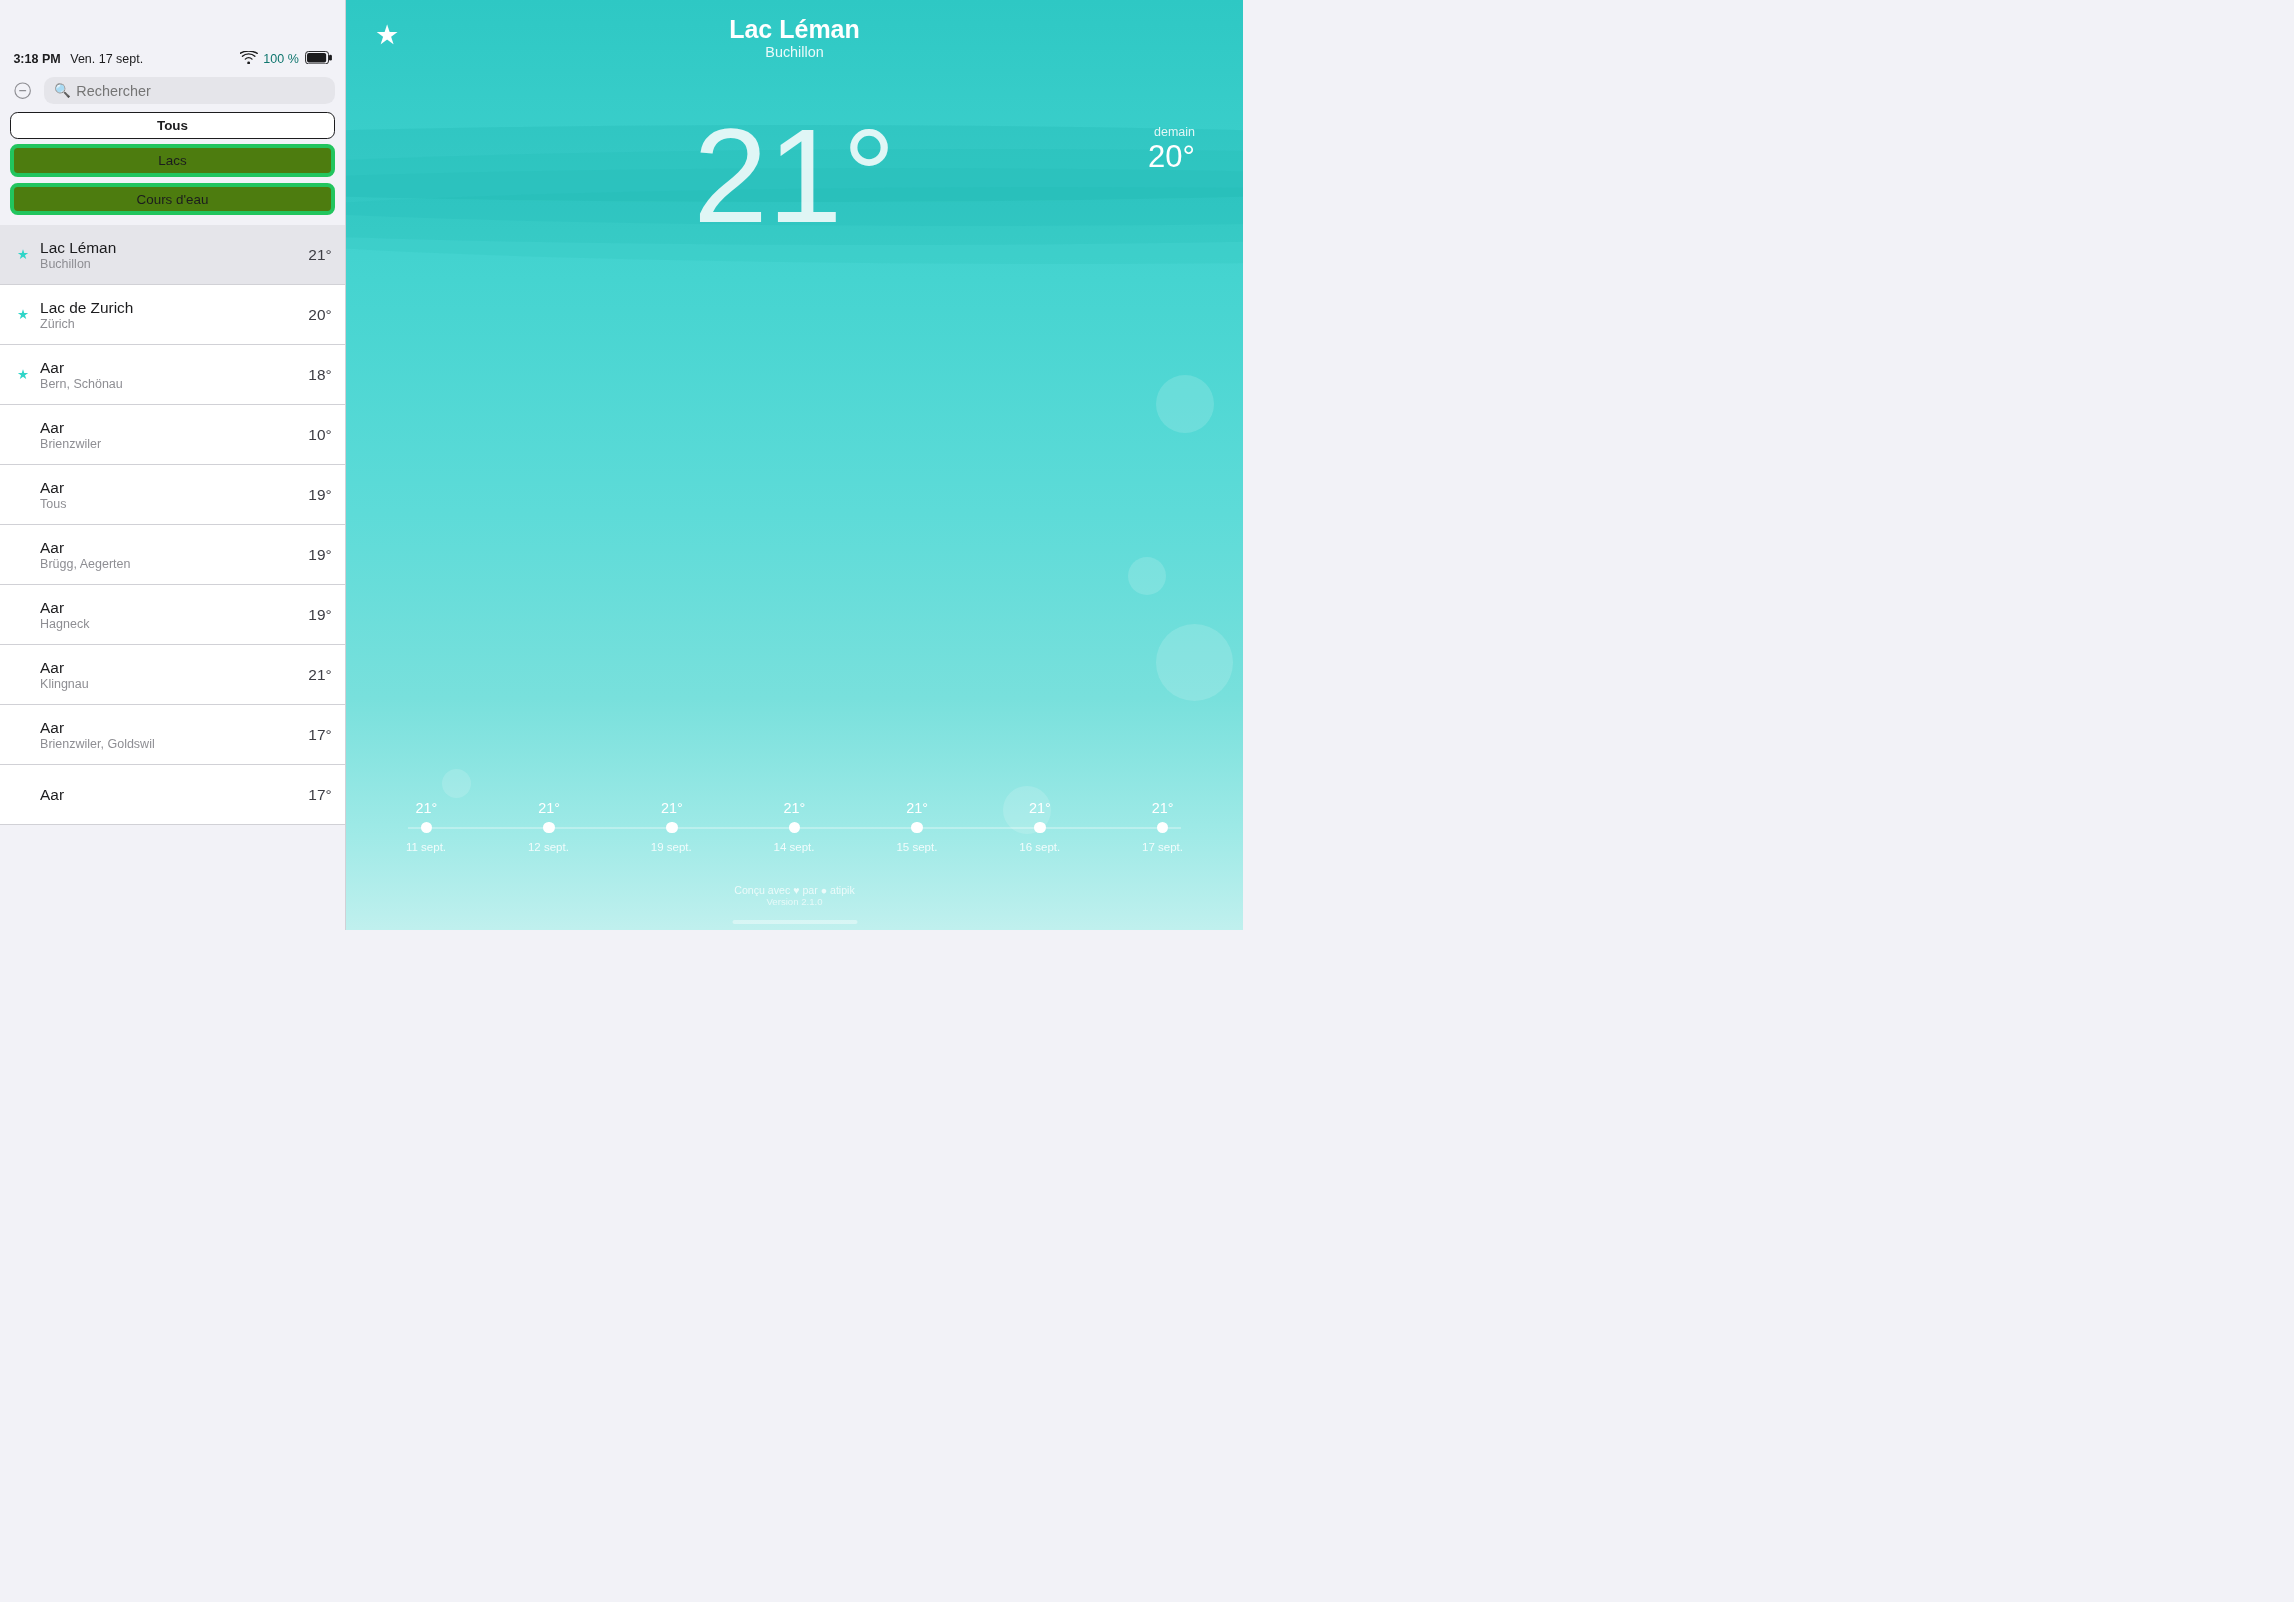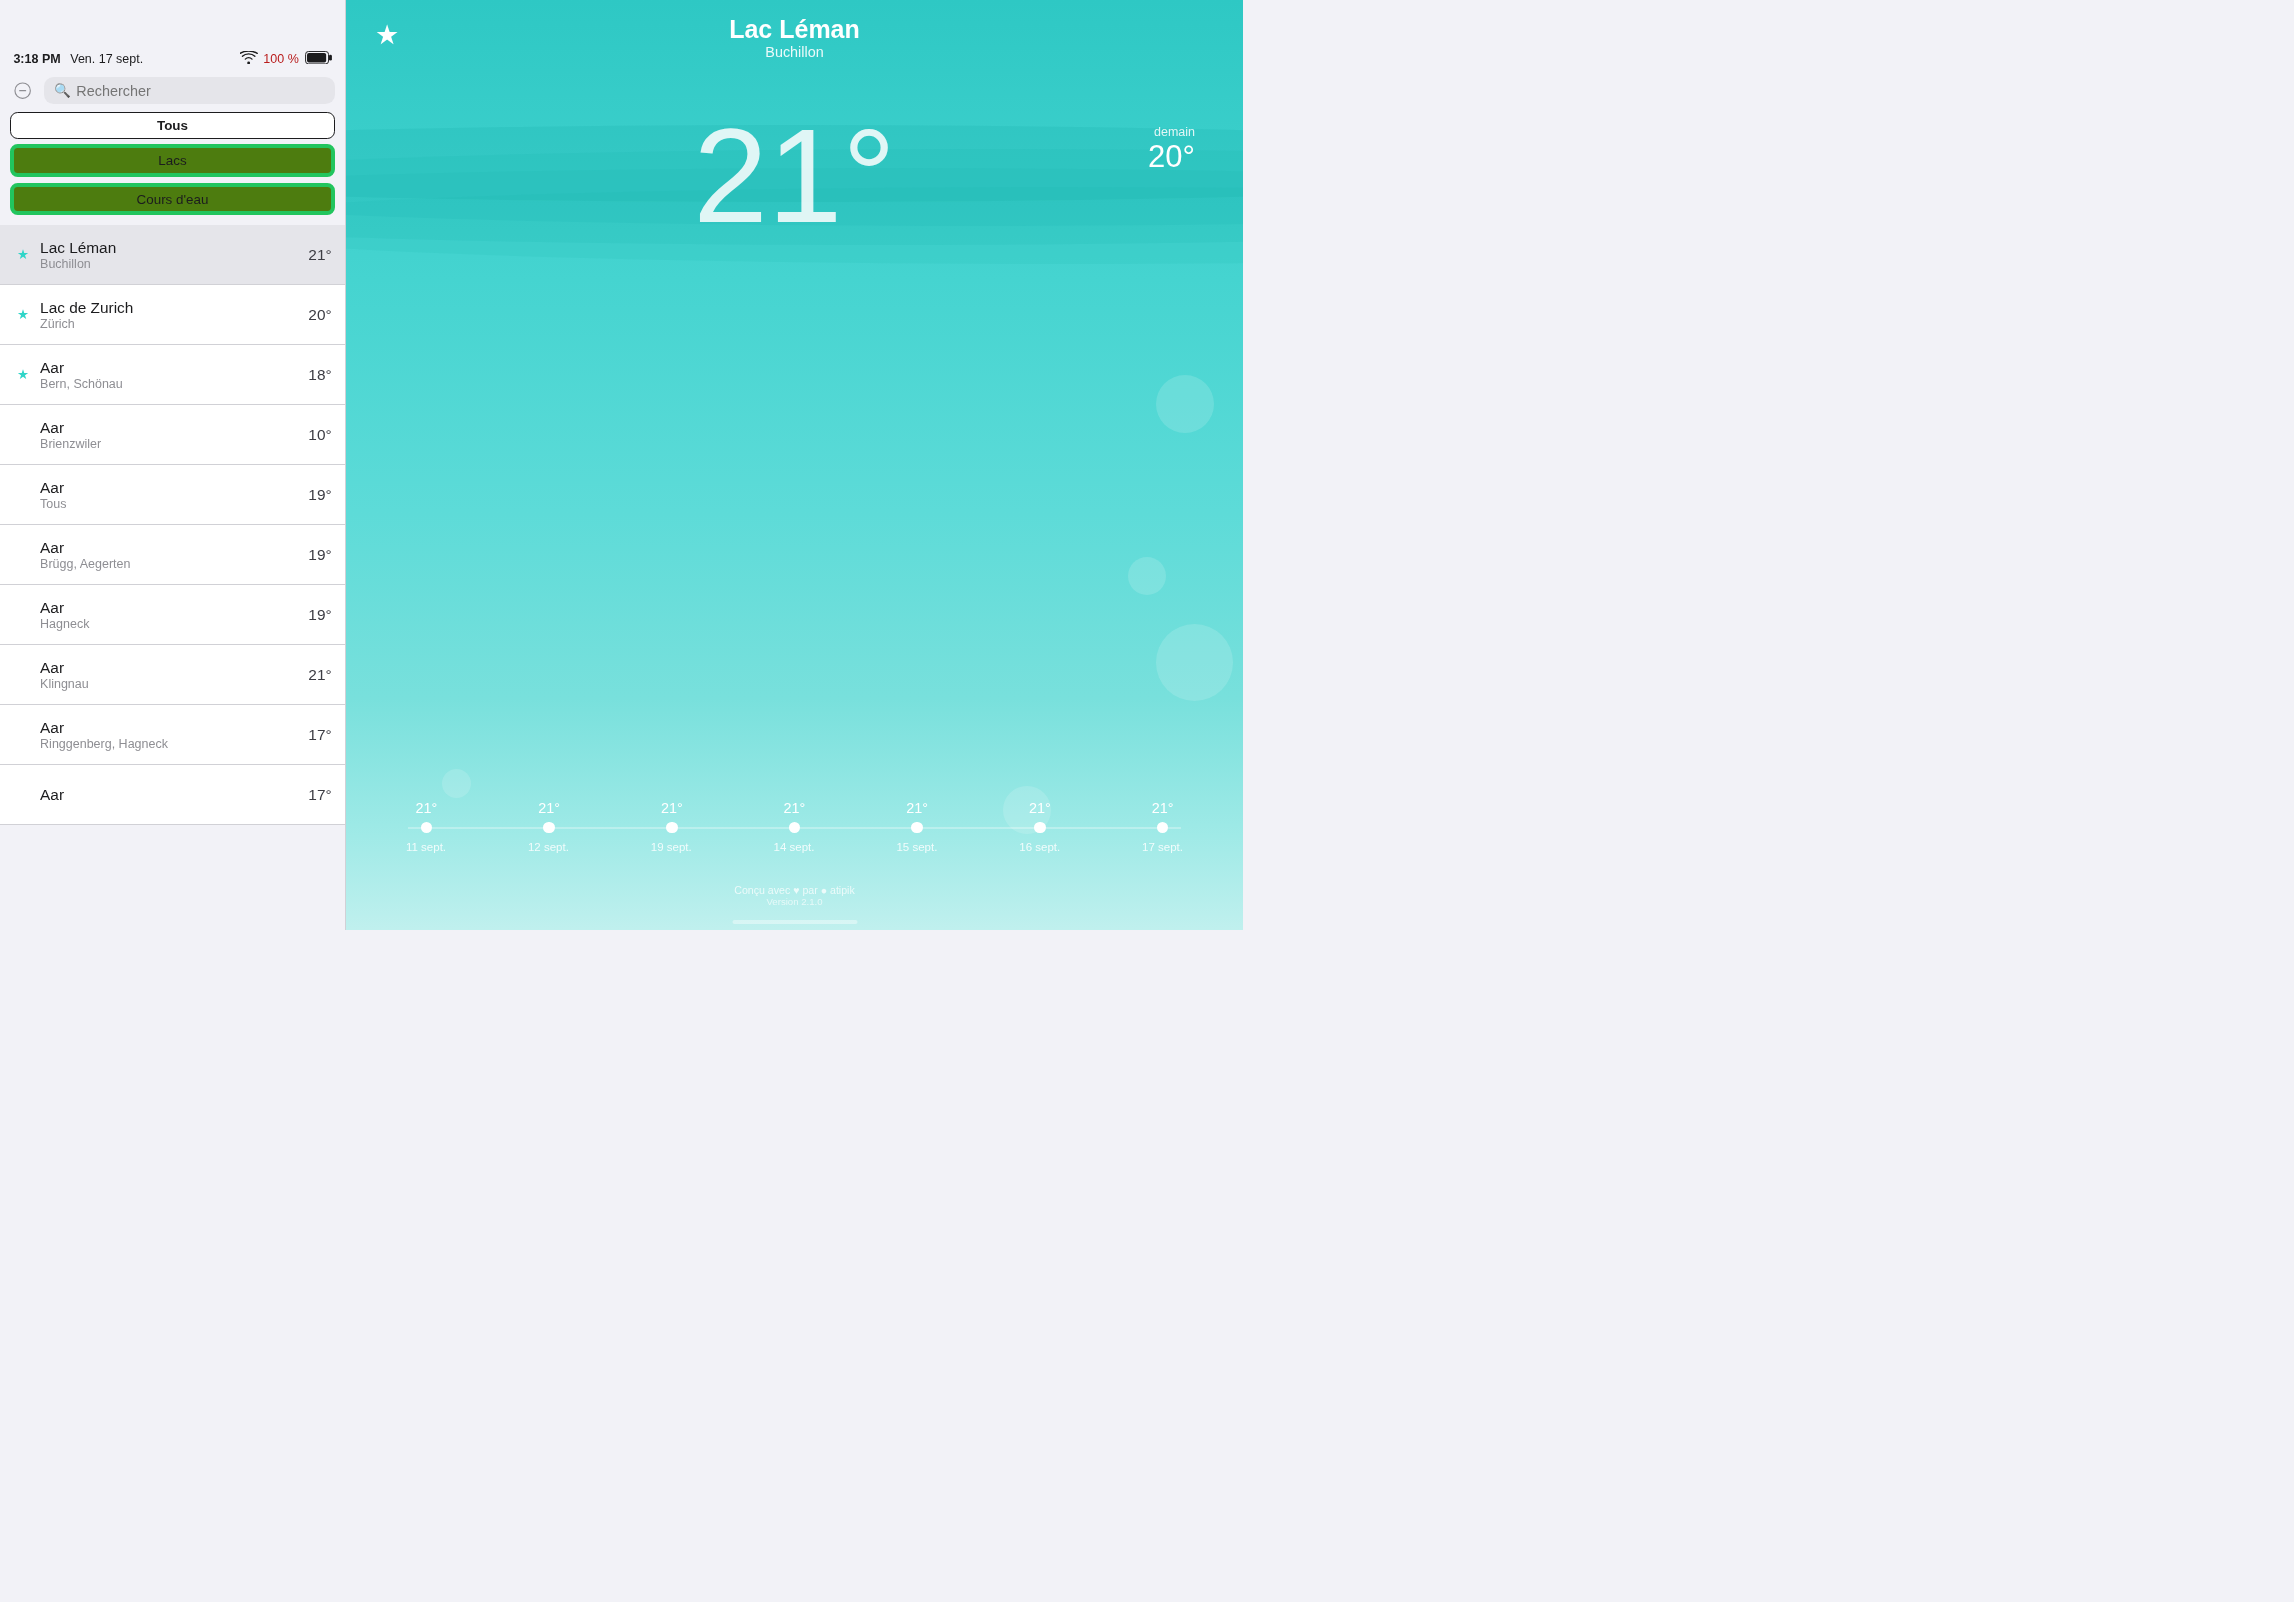--- a/index.html
+++ b/index.html
@@ -44,21 +44,21 @@
     .status-date {
       font-size: 12.5px;
       color: #1c1c1e;
     }
     .status-right {
       display: flex;
       align-items: center;
       gap: 5.8px;
       font-size: 12.5px;
       font-weight: 500;
-      color: #b91c1c;
+      color: #0f766e;
     }
 
     .search-bar-row {
       display: flex;
       align-items: center;
       padding: 5.8px 9.6px 7.7px;
       gap: 7.7px;
     }
     .back-btn {
       width: 27px;
@@ -459,21 +459,21 @@
         <div class="list-item-name">Aar</div>
         <div class="list-item-sub">Klingnau</div>
       </div>
       <div class="list-item-temp">21°</div>
     </div>
 
     <div class="list-item">
       <div class="list-item-star"></div>
       <div class="list-item-info">
         <div class="list-item-name">Aar</div>
-        <div class="list-item-sub">Ringgenberg, Hagneck</div>
+        <div class="list-item-sub">Brienzwiler, Goldswil</div>
       </div>
       <div class="list-item-temp">17°</div>
     </div>
 
     <div class="list-item">
       <div class="list-item-star"></div>
       <div class="list-item-info">
         <div class="list-item-name">Aar</div>
         <div class="list-item-sub"></div>
       </div>

